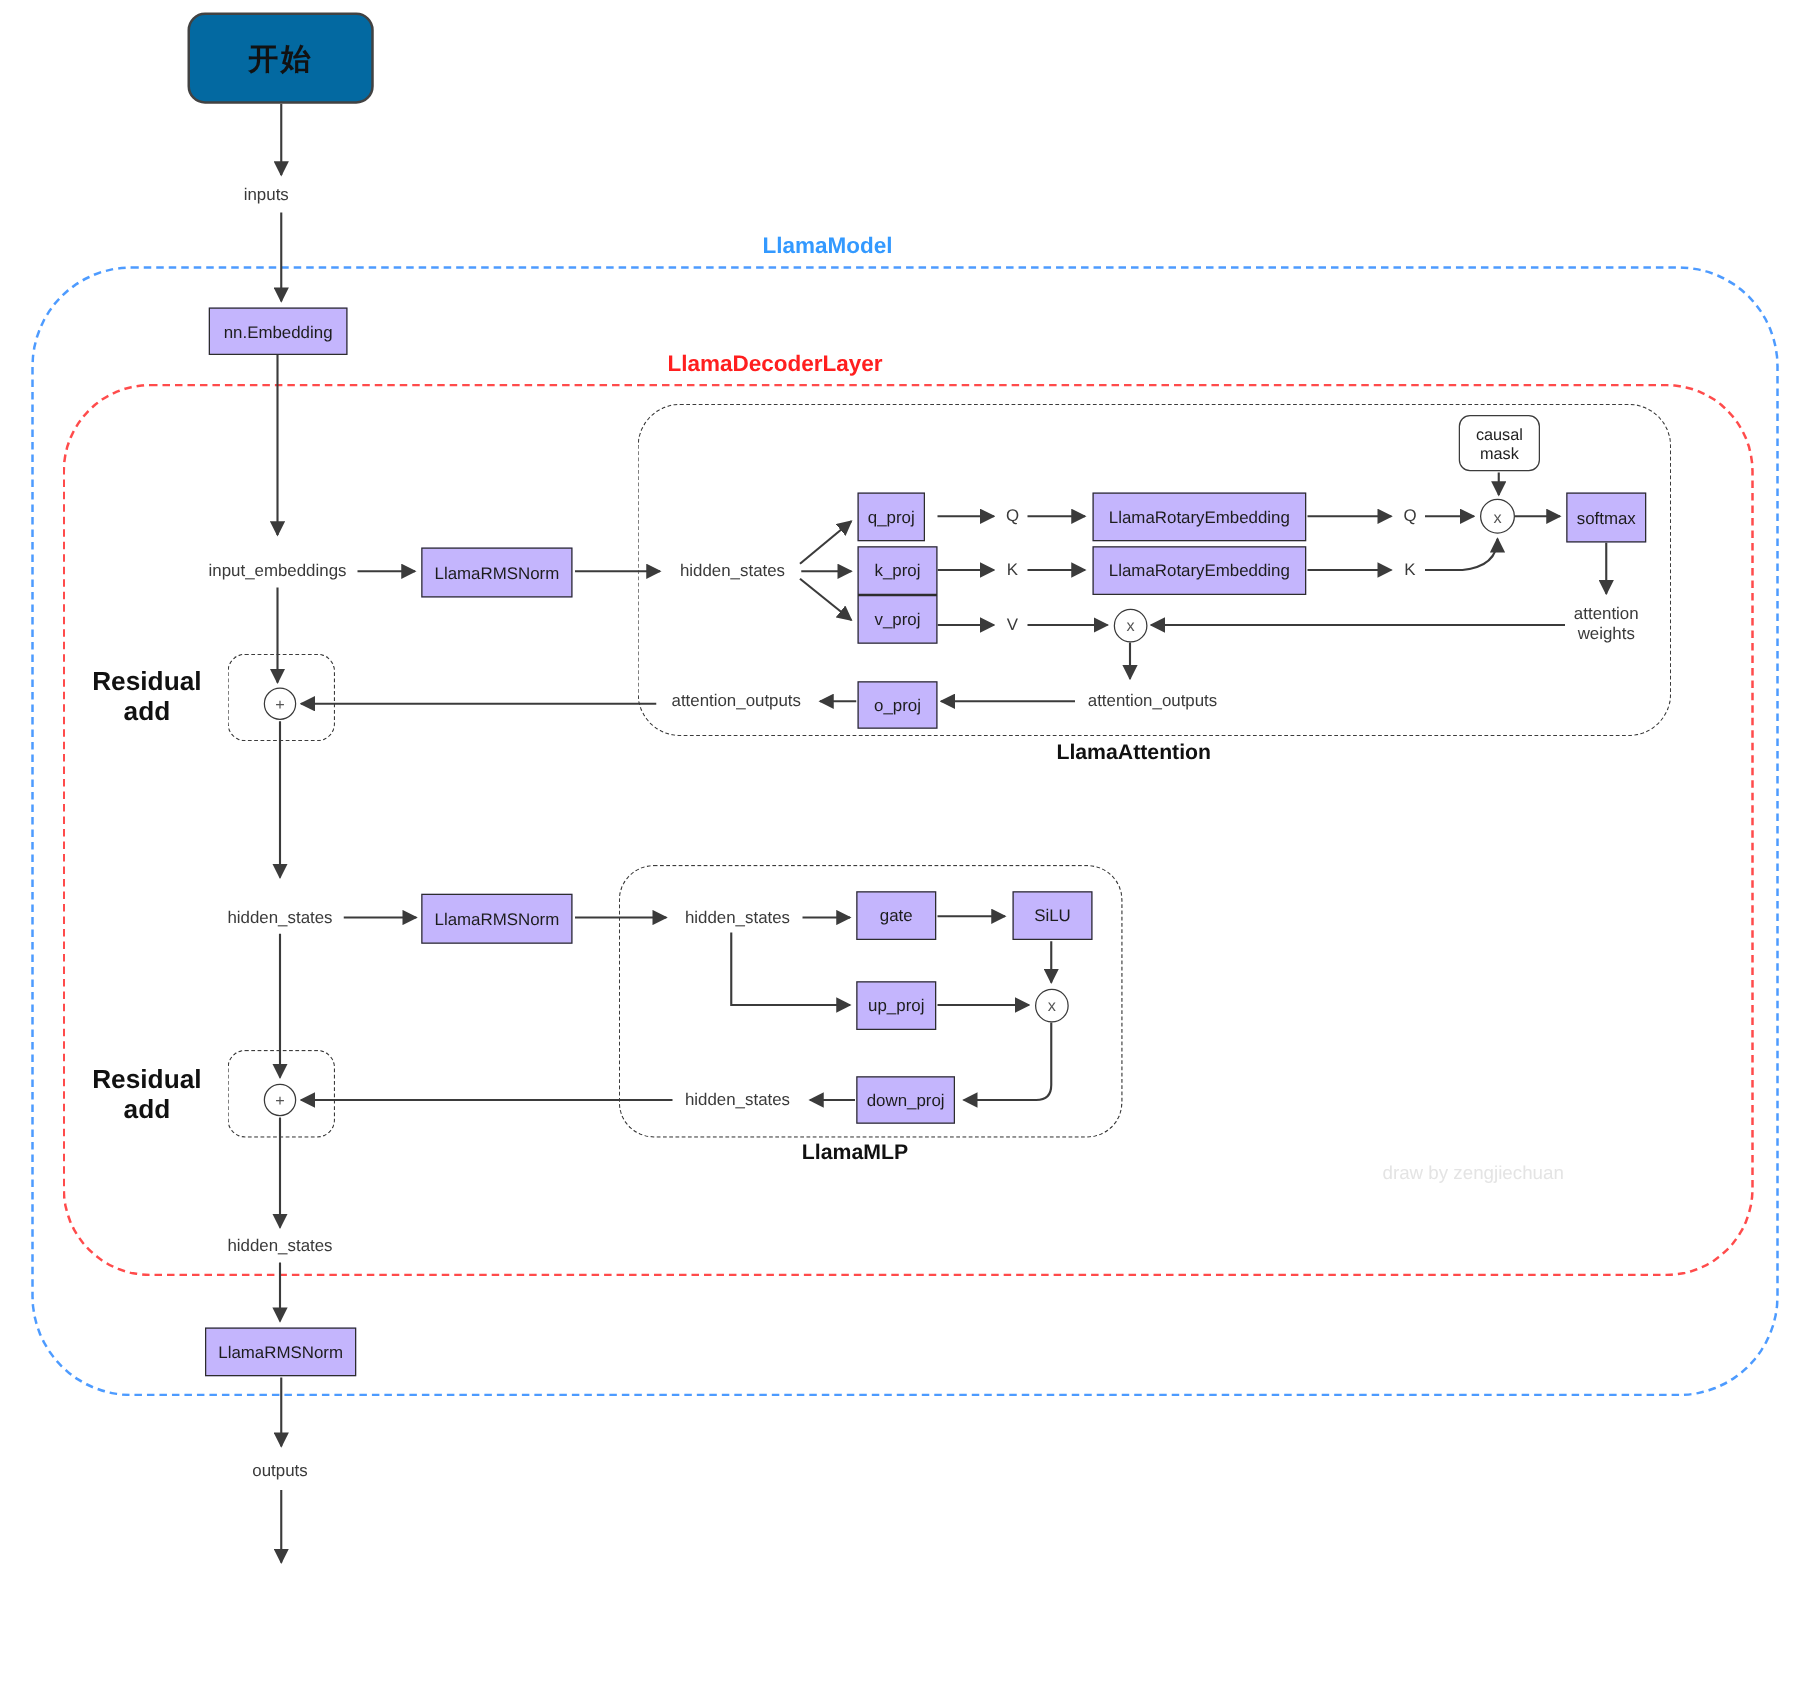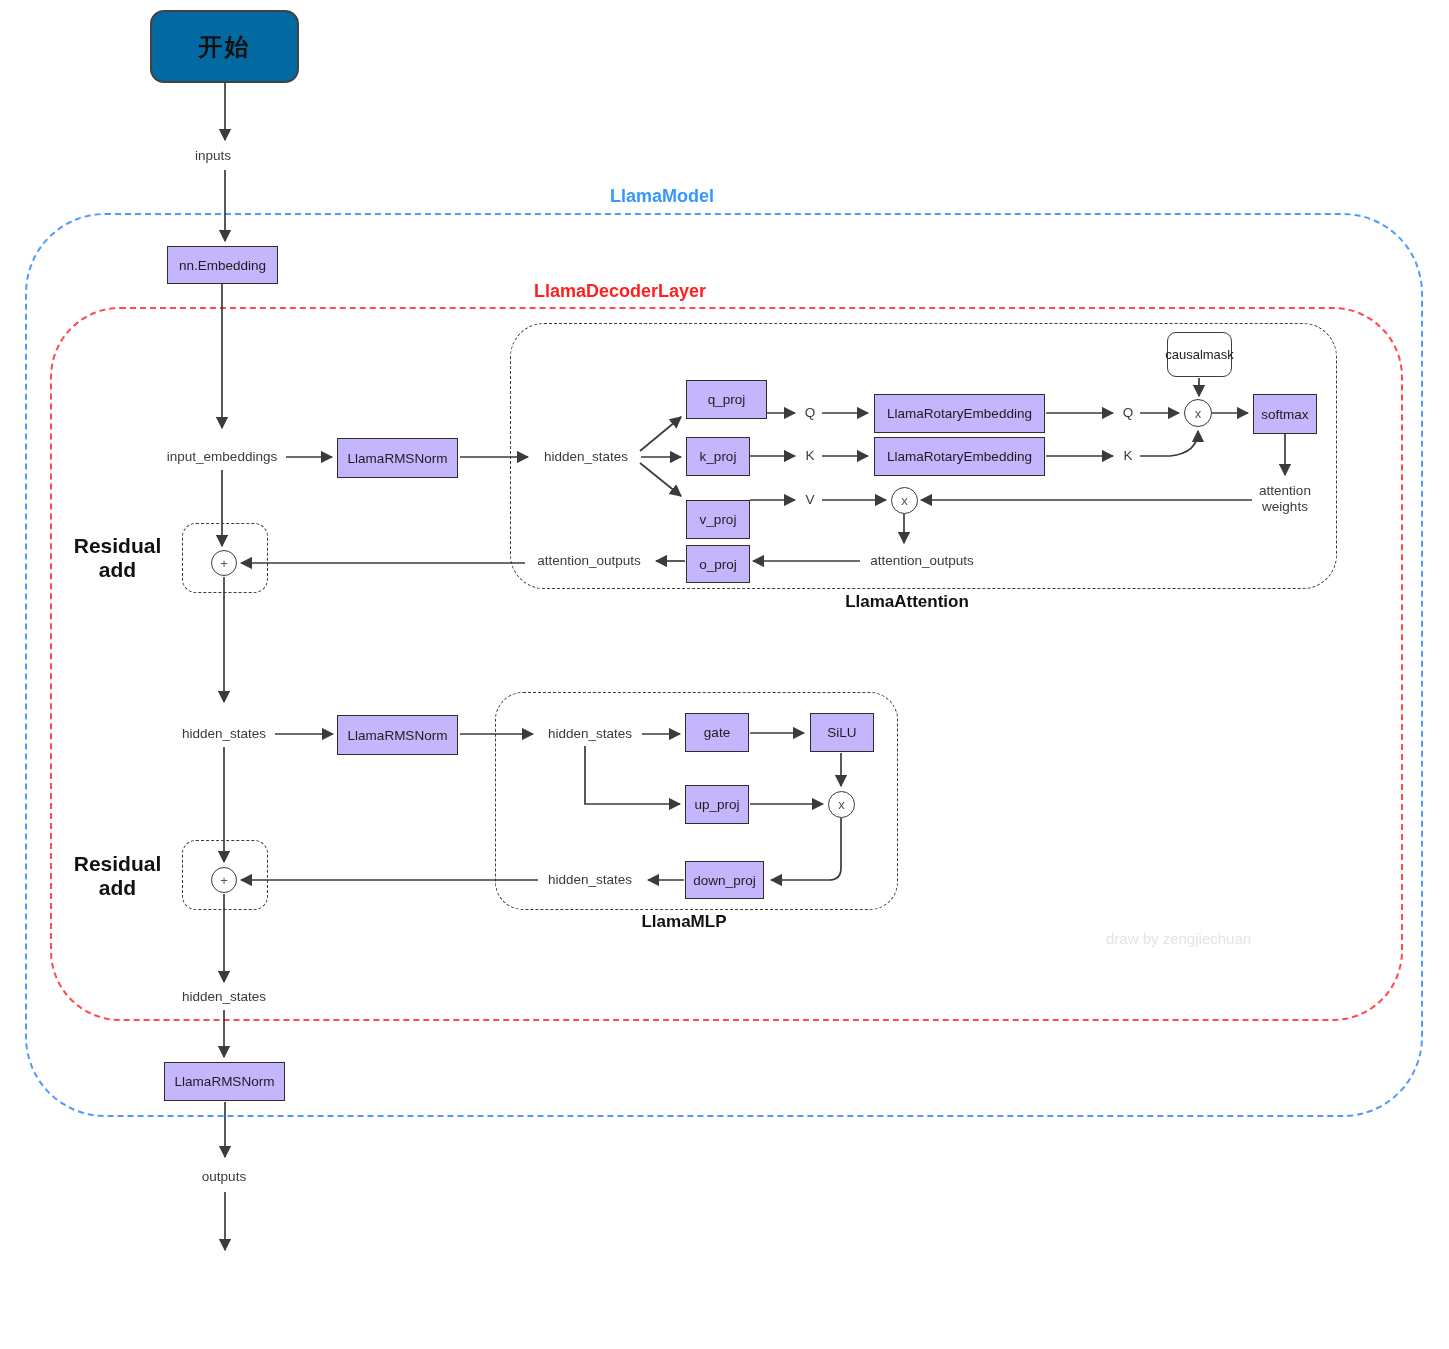--- a/index.html
+++ b/index.html
@@ -29,21 +29,21 @@
   .frame-label.model   { color:#3399ff; font-size:18px; }
   .frame-label.decoder { color:#ff1f1f; font-size:18px; }
   .frame-label.black   { color:#111111; font-size:17px; }
   .op {
     position:absolute; box-sizing:border-box; border:1.6px solid #3a3a3a; border-radius:50%;
     background:#ffffff; display:flex; align-items:center; justify-content:center;
     font-size:13px; color:#555555;
   }
   .maskbox {
     position:absolute; box-sizing:border-box; border:1.6px solid #3c3c3c; border-radius:9px;
-    background:#ffffff; display:flex; flex-direction:row; align-items:center; justify-content:center;
+    background:#ffffff; display:flex; flex-direction:column; justify-content:center;
     font-size:13px; color:#222222; line-height:15px; text-align:center;
   }
   .residual-note { position:absolute; font-weight:bold; color:#111111; font-size:21px; line-height:24px; text-align:center; }
   .residual-note span { display:block; }
   .watermark { position:absolute; font-size:15px; color:#e4e4e4; white-space:nowrap; }
 </style>
 </head>
 <body>
 
 <div id="canvas">
@@ -110,23 +110,23 @@
       <path d="M224,1010 V1057" marker-end="url(#ah)"></path>
       <path d="M225,1102 V1157" marker-end="url(#ah)"></path>
       <path d="M225,1192 V1250" marker-end="url(#ah)"></path>
     </g>
   </svg>
 
   <div class="term" style="left:150px; top:10px;   width:149px; height:73px;">开始</div>
 
   <div class="node" style="left:167px; top:246px; width:111px; height:38px;">nn.Embedding</div>
   <div class="node" style="left:337px; top:438px; width:121px; height:40px;">LlamaRMSNorm</div>
-  <div class="node" style="left:686px; top:380px; width:81px; height:39px;">q_proj</div>
+  <div class="node" style="left:686px; top:394px; width:54px; height:39px;">q_proj</div>
   <div class="node" style="left:686px; top:437px; width:64px; height:39px;">k_proj</div>
-  <div class="node" style="left:686px; top:500px; width:64px; height:39px;">v_proj</div>
+  <div class="node" style="left:686px; top:476px; width:64px; height:39px;">v_proj</div>
   <div class="node" style="left:874px; top:394px; width:171px; height:39px;">LlamaRotaryEmbedding</div>
   <div class="node" style="left:874px; top:437px; width:171px; height:39px;">LlamaRotaryEmbedding</div>
   <div class="node" style="left:1253px; top:394px; width:64px; height:40px;">softmax</div>
   <div class="node" style="left:686px; top:545px; width:64px; height:38px;">o_proj</div>
   <div class="node" style="left:337px; top:715px; width:121px; height:40px;">LlamaRMSNorm</div>
   <div class="node" style="left:685px; top:713px; width:64px; height:39px;">gate</div>
   <div class="node" style="left:810px; top:713px; width:64px; height:39px;">SiLU</div>
   <div class="node" style="left:685px; top:785px; width:64px; height:39px;">up_proj</div>
   <div class="node" style="left:685px; top:861px; width:79px; height:38px;">down_proj</div>
   <div class="node" style="left:164px; top:1062px; width:121px; height:39px;">LlamaRMSNorm</div>

